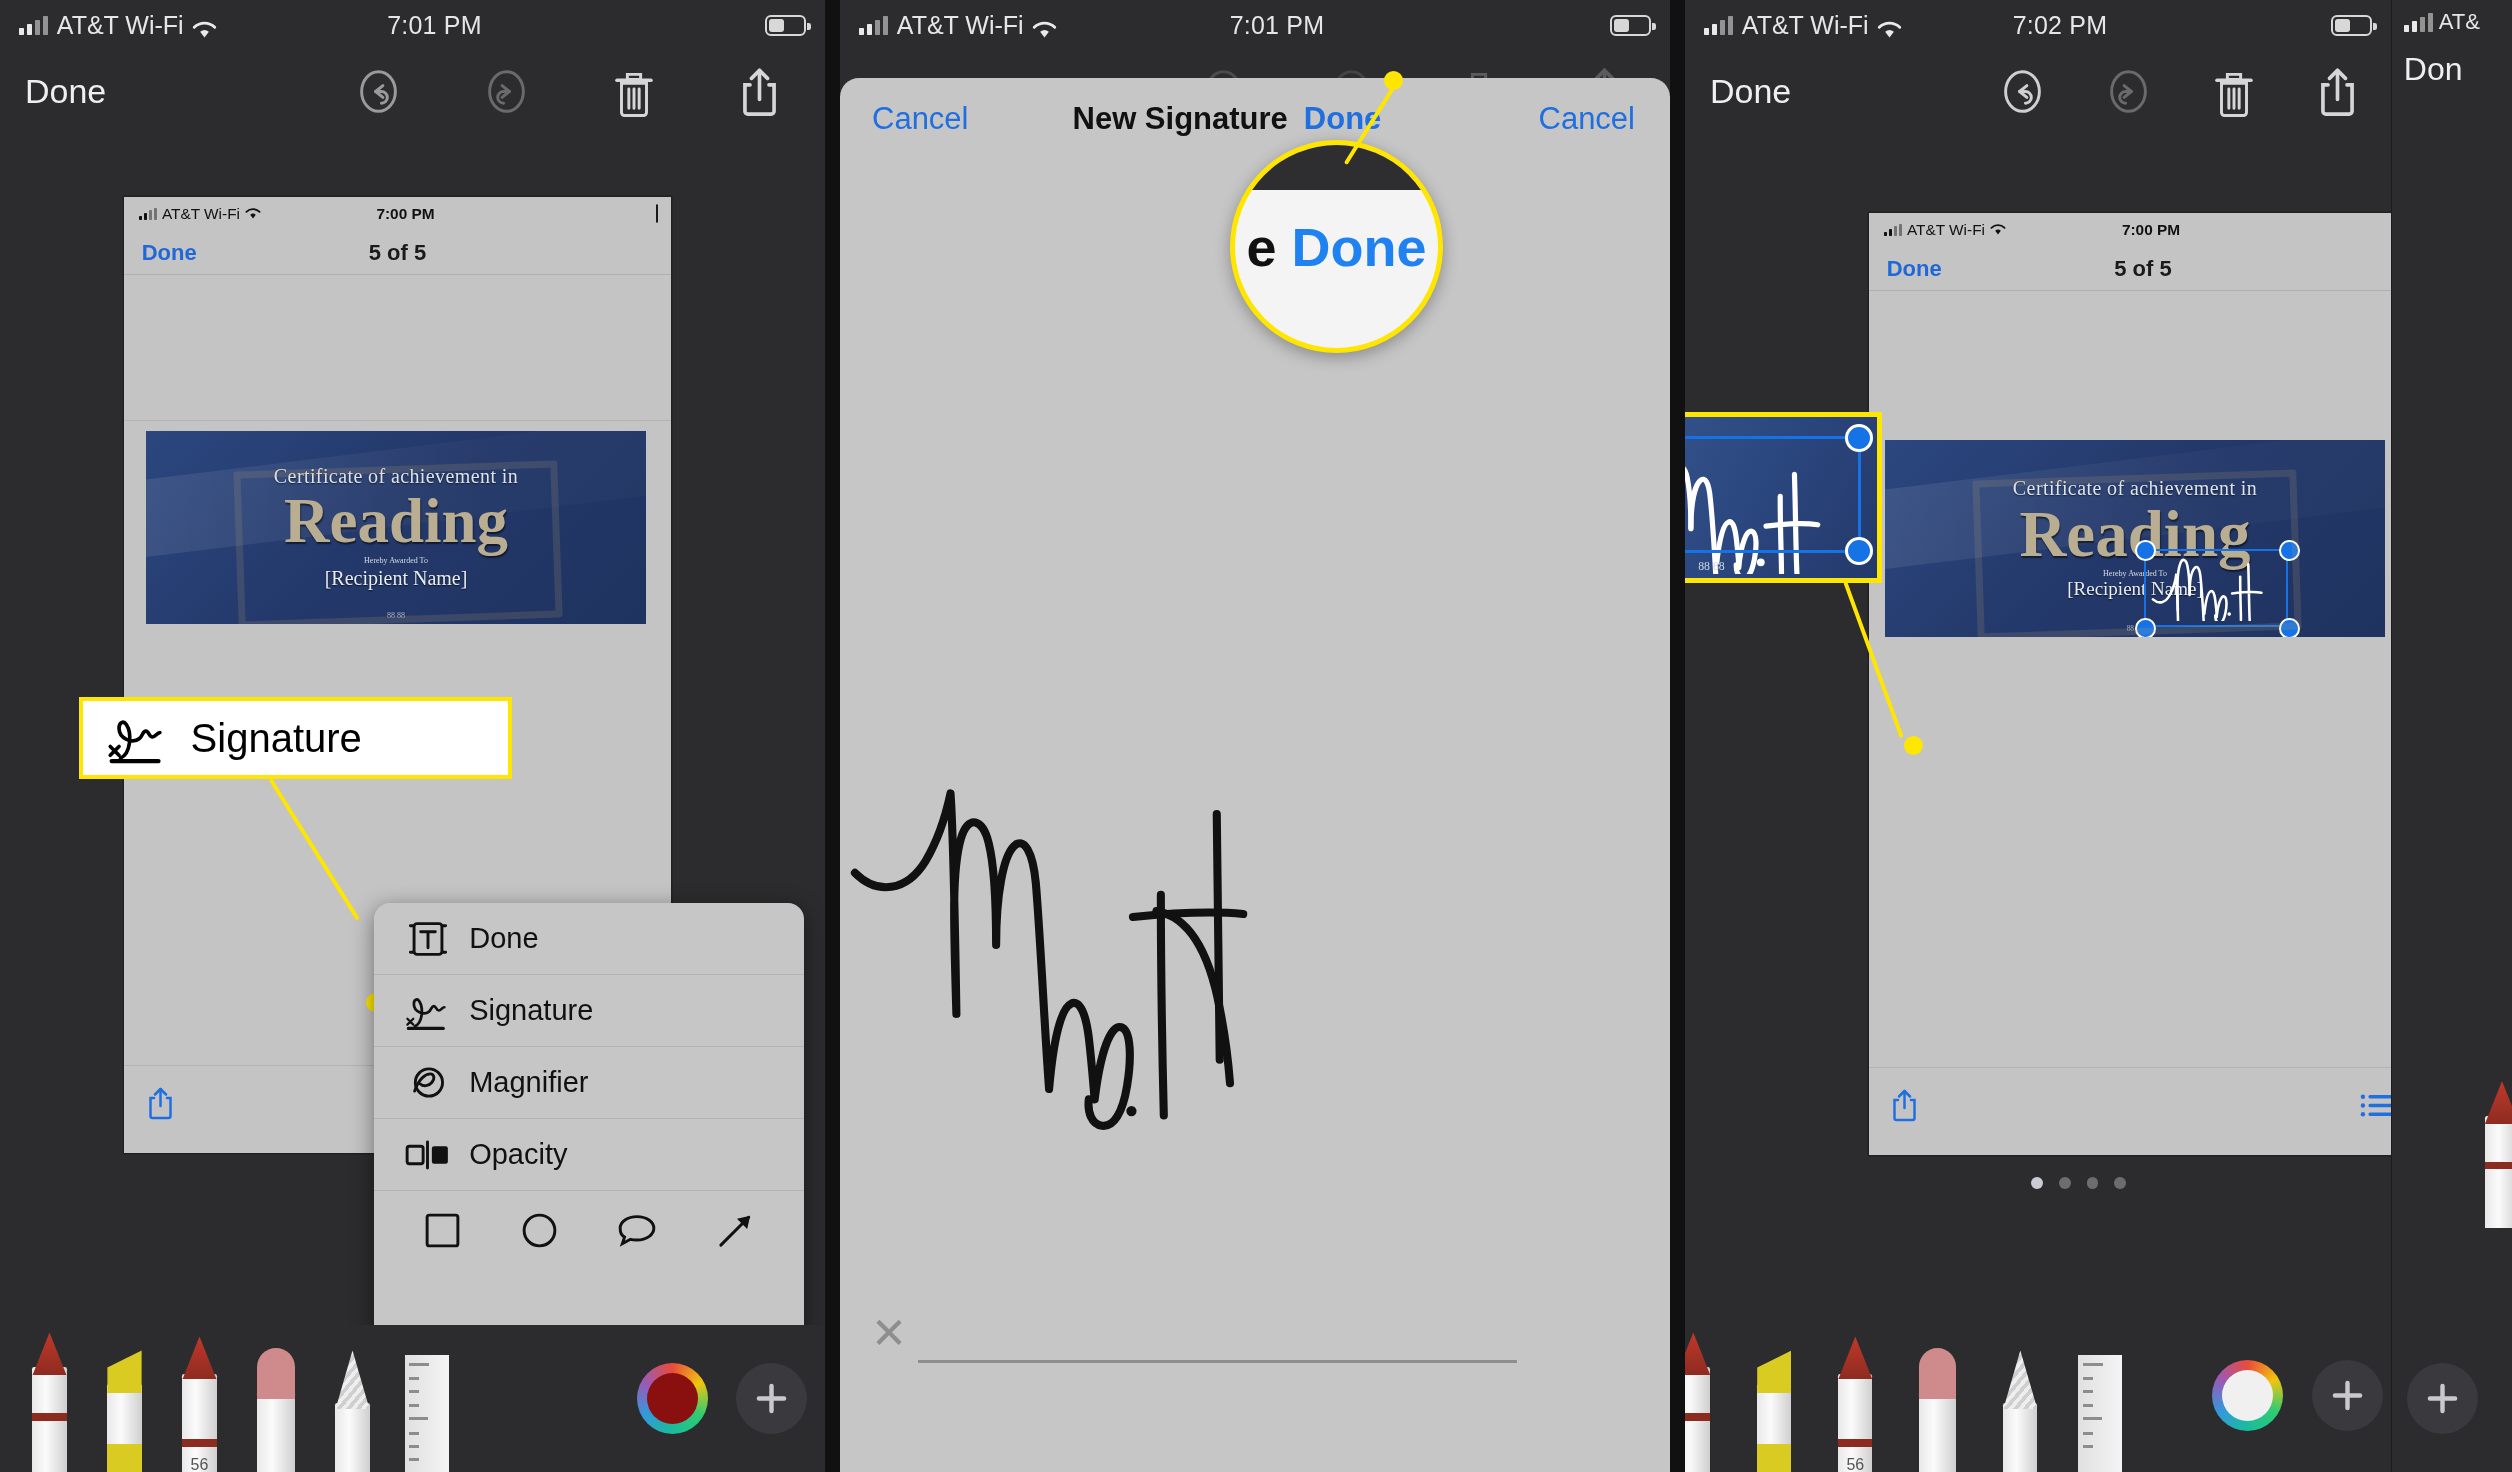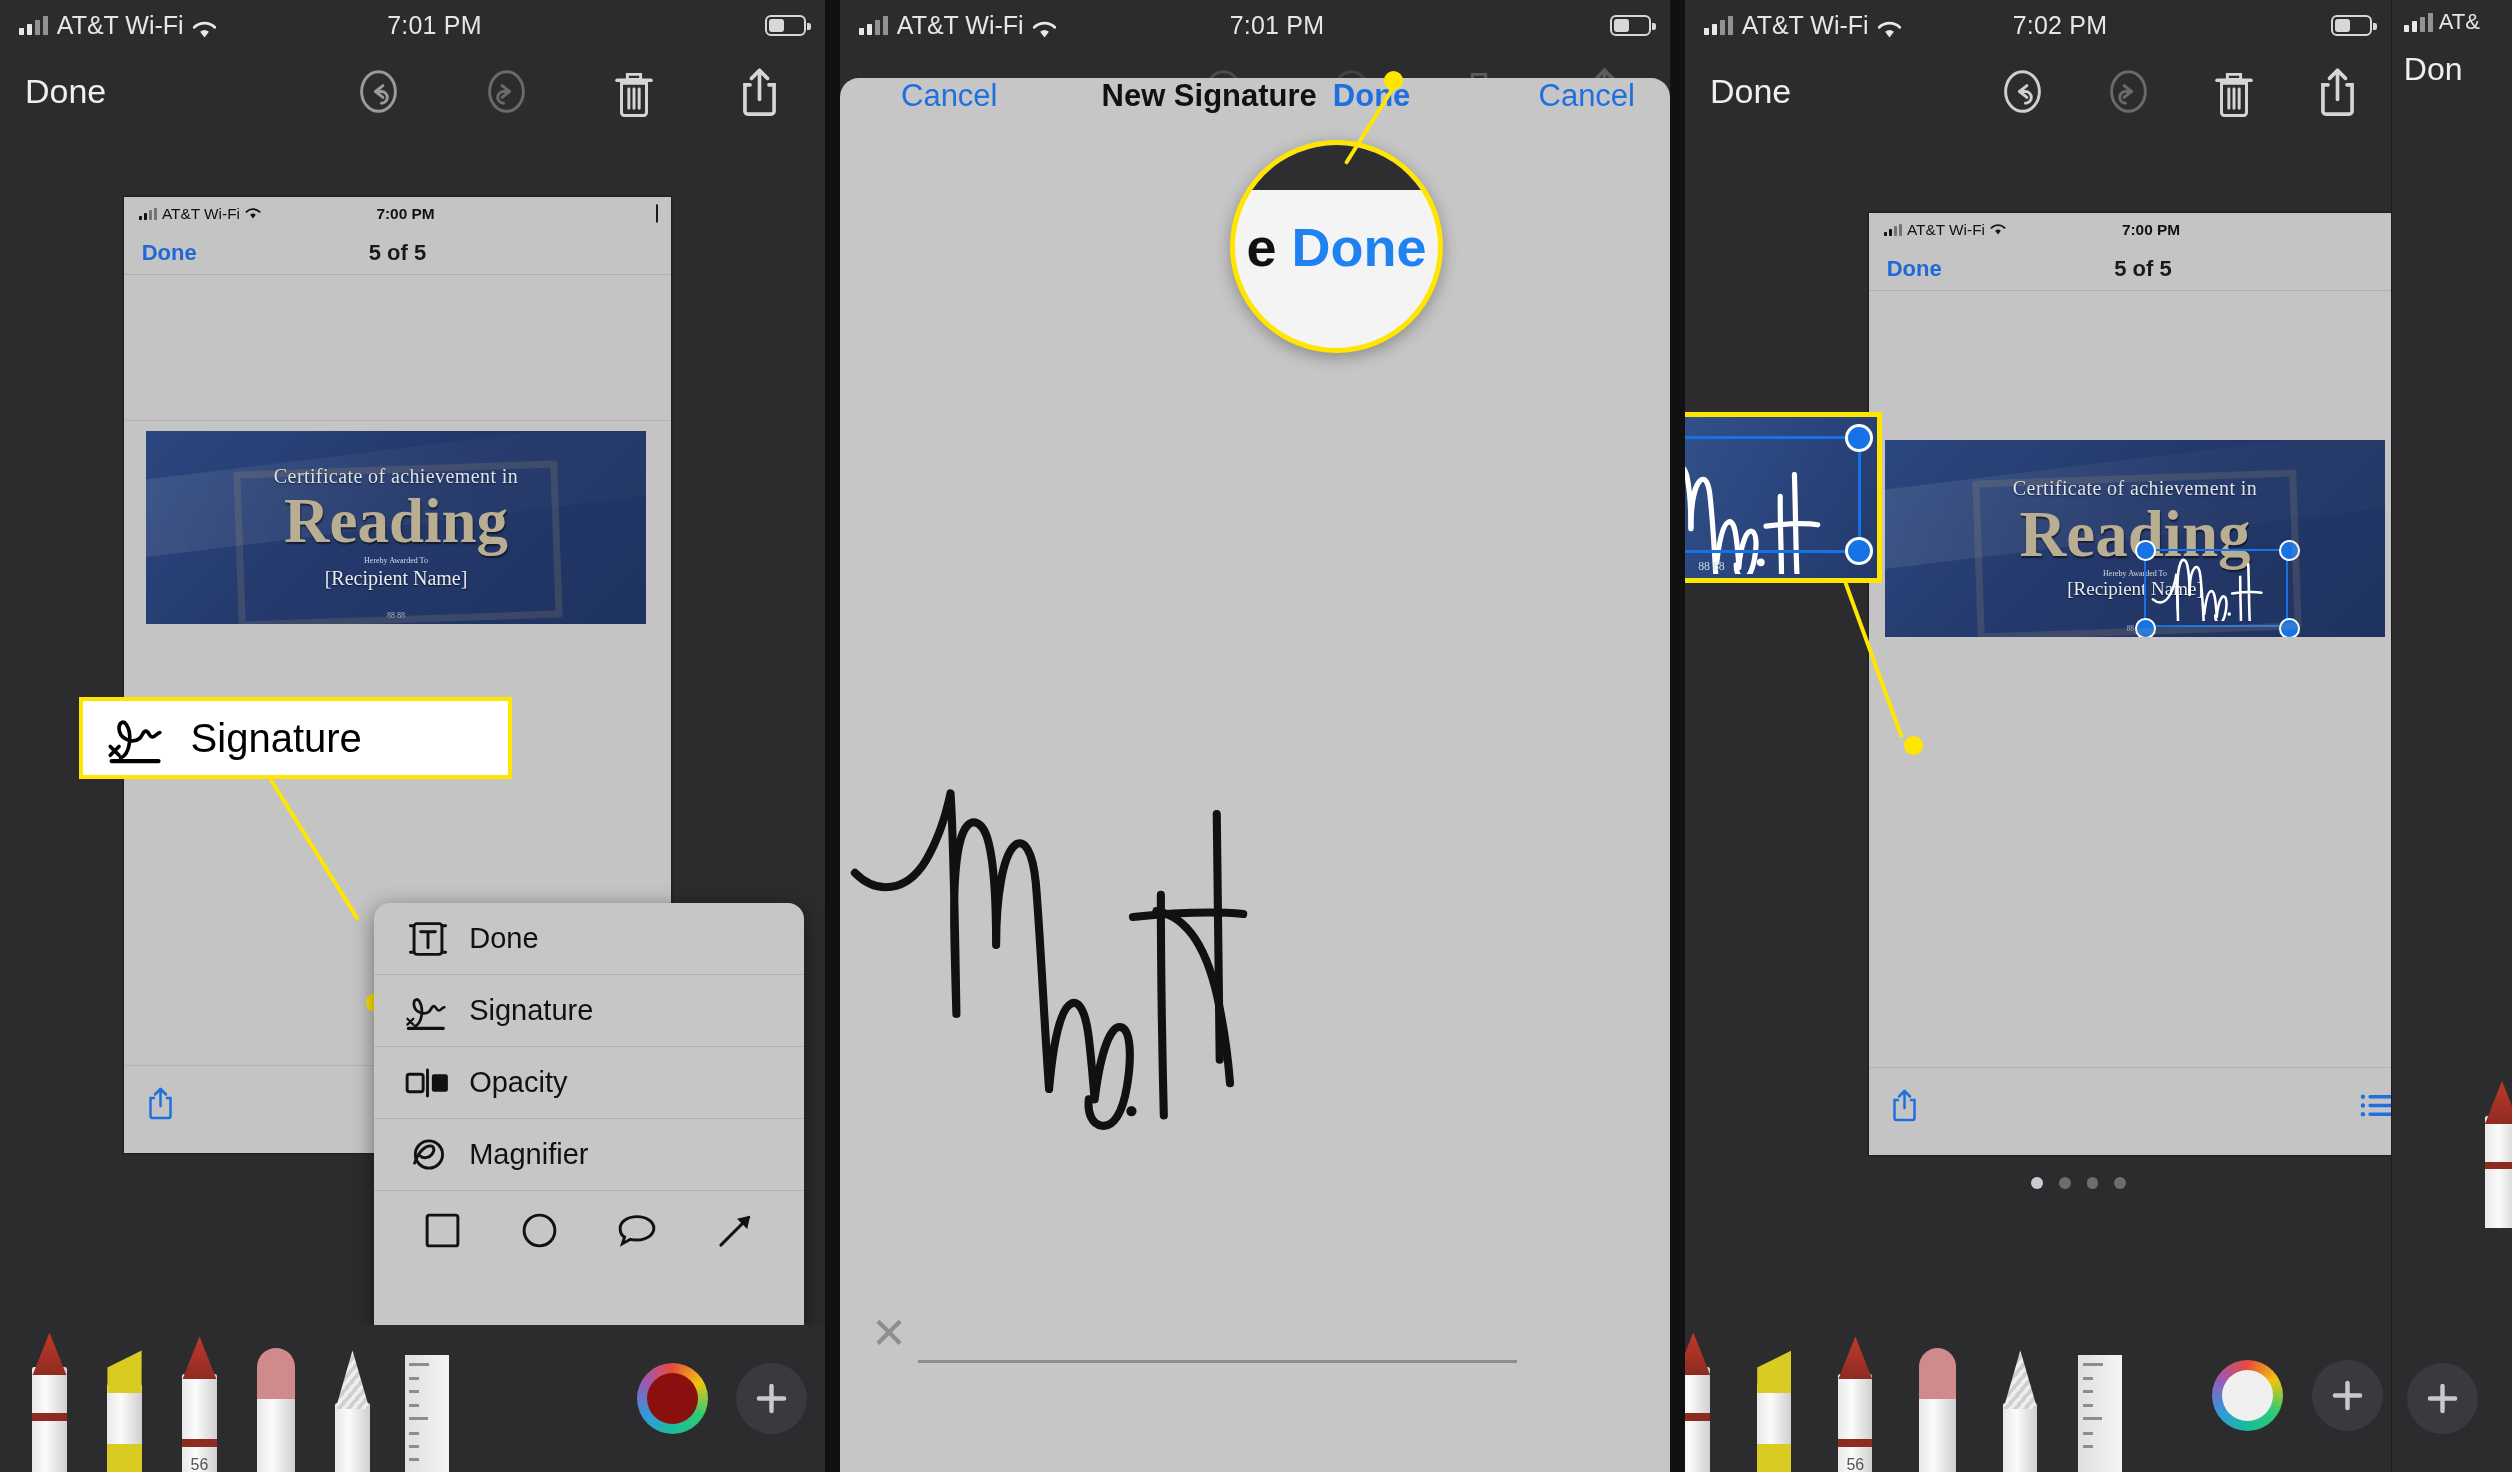--- a/index.html
+++ b/index.html
@@ -106,21 +106,21 @@
   .pen .tip { position: absolute; top: 0; left: 5.9px; right: 5.9px; height: 43px; }
   .pen .ring { position: absolute; left: 5.9px; right: 5.9px; height: 7.4px; background: #8c2b20; }
   .swatch { width: 71px; height: 71px; border-radius: 50%; position: relative;
             background: conic-gradient(#e74c3c,#f1c40f,#2ecc71,#1abc9c,#3498db,#9b59b6,#e74c3c); }
   .swatch i { position: absolute; inset: 9.6px; border-radius: 50%; }
   .plus { width: 71px; height: 71px; border-radius: 50%; background: #3a3a3e;
           display: flex; align-items: center; justify-content: center; }
 
   
   .sheet { position: absolute; left: 0; right: 0; background: #c6c6c6; border-radius: 19px 19px 0 0; }
-  .sheet-header { height: 81px; display: flex; align-items: flex-start; position: relative; padding-left: 29px; }
+  .sheet-header { height: 81px; display: flex; align-items: center; position: relative; }
   .sheet-cancel { color: #1f6fe0; font-size: 31px; margin-left: 32px; }
   .sheet-title { color: #111; font-size: 31px; font-weight: 700; }
   .sheet-done { color: #1f6fe0; font-size: 31px; font-weight: 700; }
   .sheet-clear { color: #1f6fe0; font-size: 31px; margin-left: auto; margin-right: 35px; }
   .sig-line { position: absolute; height: 2.9px; background: #8e8e8e; }
   .sig-x { position: absolute; color: #8e8e8e; font-size: 43px; font-weight: 300; }
   .sig-hint { position: absolute; left: 0; right: 0; text-align: center; color: #6f6f6f; font-size: 25px; }
 
   
   .magnifier { position: absolute; border-radius: 50%; border: 5.9px solid #ffe600;
@@ -288,36 +288,36 @@
           <svg width="50" height="43" viewBox="0 0 92 74">
               <path d="M22 66c14-6 16-34 8-46-4-6-10-3-10 5 0 14 18 22 28 14 5-4 4-10 9-10 4 0 4 8 9 8 4 0 6-6 10-6" stroke="#111" stroke-width="5" fill="none" stroke-linecap="round" stroke-linejoin="round"></path>
               <path d="M10 70h64" stroke="#111" stroke-width="6" stroke-linecap="round"></path>
               <path d="M8 52l11 11M19 52L8 63" stroke="#111" stroke-width="4" stroke-linecap="round"></path>
             </svg>
         </span>
         <span class="pr-label">Signature</span>
       </div>
       <div class="popup-row">
         <span class="pr-icon">
+          <svg width="43" height="43" viewBox="0 0 60 60">
+              <circle cx="32" cy="30" r="19" fill="none" stroke="#111" stroke-width="4"></circle>
+              <path d="M12 42c6-18 16-24 22-24 5 0 7 6 2 12-4 5-12 6-16 2" stroke="#111" stroke-width="4" fill="none" stroke-linecap="round"></path>
+            </svg>
+        </span>
+        <span class="pr-label">Magnifier</span>
+      </div>
+      <div class="popup-row">
+        <span class="pr-icon">
           <svg width="47" height="32" viewBox="0 0 64 44">
               <rect x="4" y="10" width="22" height="24" rx="3" fill="none" stroke="#111" stroke-width="4"></rect>
               <path d="M32 4v36" stroke="#111" stroke-width="4" stroke-linecap="round"></path>
               <rect x="38" y="10" width="22" height="24" rx="3" fill="#111"></rect>
             </svg>
         </span>
         <span class="pr-label">Opacity</span>
-      </div>
-      <div class="popup-row">
-        <span class="pr-icon">
-          <svg width="43" height="43" viewBox="0 0 60 60">
-              <circle cx="32" cy="30" r="19" fill="none" stroke="#111" stroke-width="4"></circle>
-              <path d="M12 42c6-18 16-24 22-24 5 0 7 6 2 12-4 5-12 6-16 2" stroke="#111" stroke-width="4" fill="none" stroke-linecap="round"></path>
-            </svg>
-        </span>
-        <span class="pr-label">Magnifier</span>
       </div>
       <div class="popup-shapes">
         <span><svg width="41" height="41" viewBox="0 0 56 56">
               <rect x="7" y="7" width="42" height="42" rx="3" fill="none" stroke="#111" stroke-width="4"></rect>
             </svg></span>
         <span><svg width="41" height="41" viewBox="0 0 56 56">
               <circle cx="28" cy="28" r="21" fill="none" stroke="#111" stroke-width="4"></circle>
             </svg></span>
         <span><svg width="44" height="41" viewBox="0 0 60 56">
               <path d="M30 9c13 0 23 7 23 16s-10 16-23 16c-3 0-6 0-9-1l-11 6 3-9C7 34 7 29 7 25 7 16 17 9 30 9z" fill="none" stroke="#111" stroke-width="4"></path>

